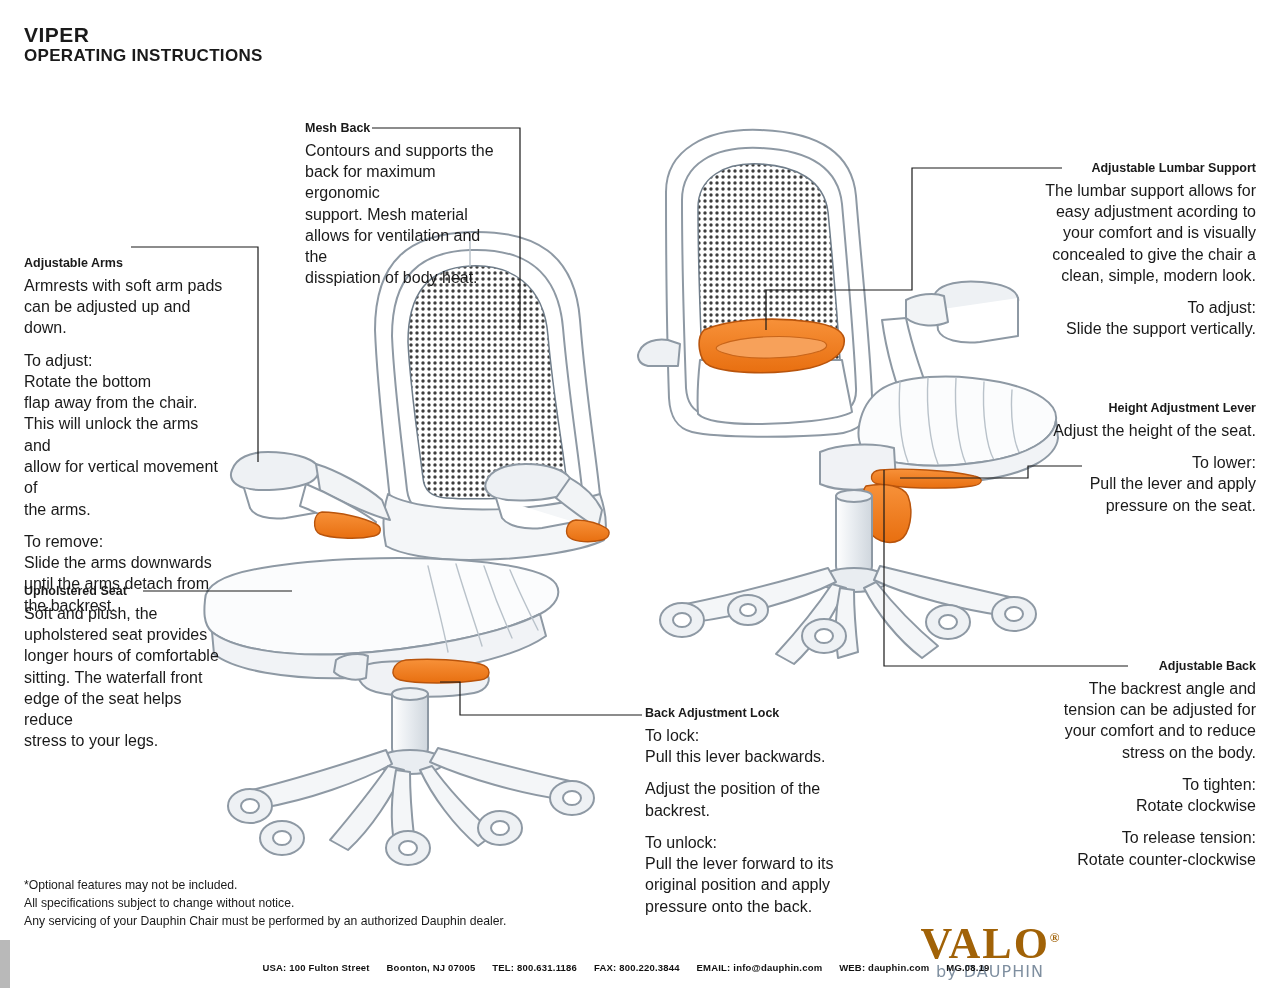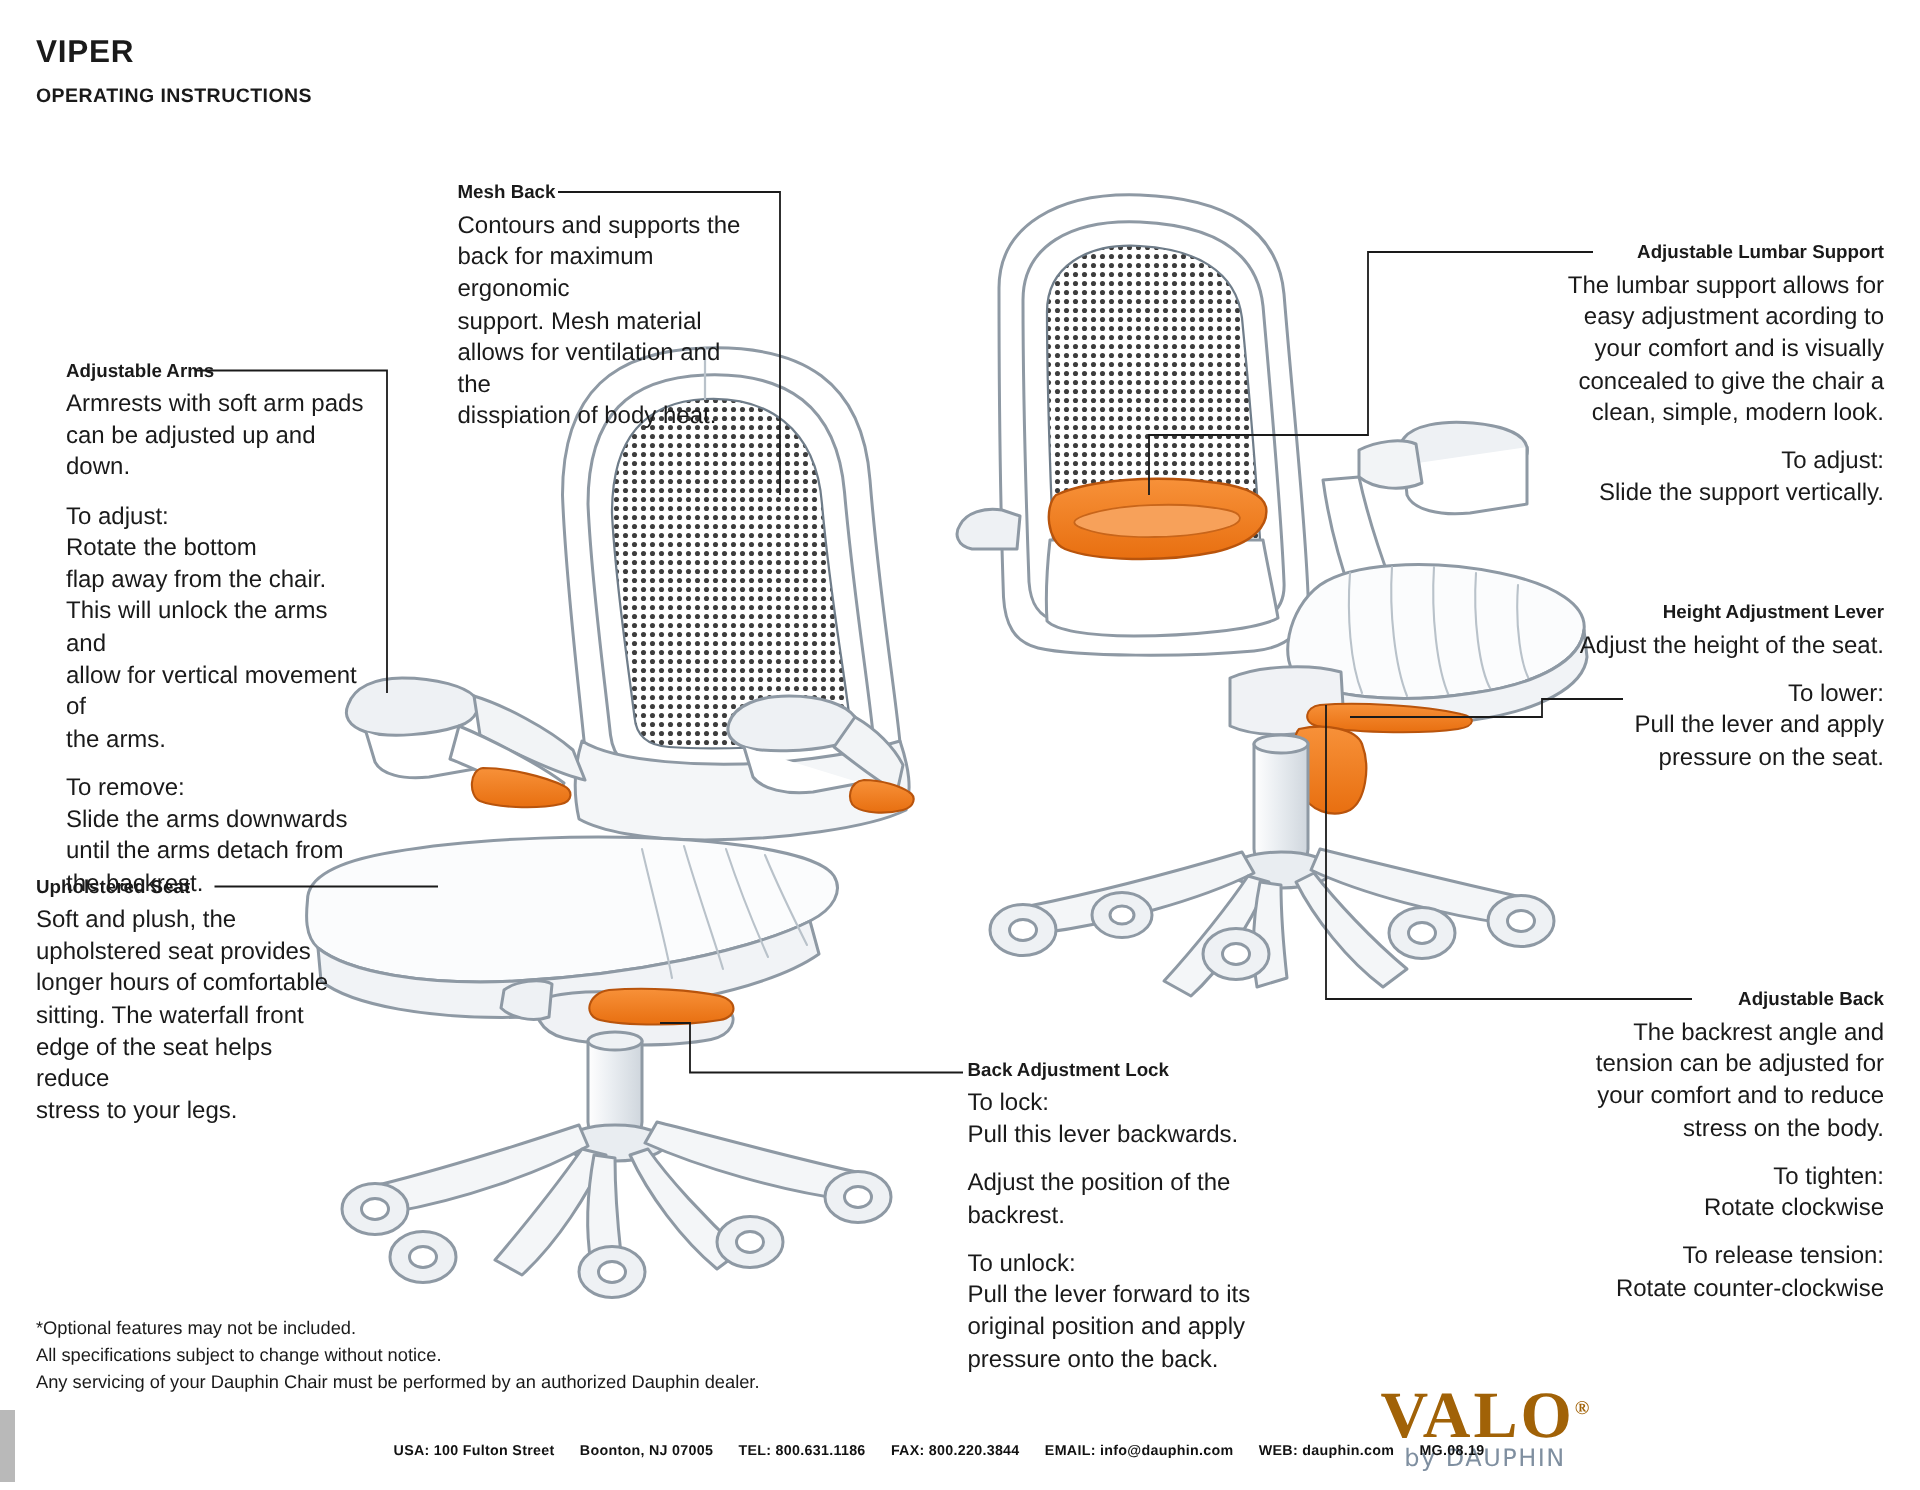--- a/index.html
+++ b/index.html
@@ -22,22 +22,22 @@
   .doc-title {
     position: absolute;
     left: 24px; top: 22px;
     font-size: 21px;
     font-weight: bold;
     letter-spacing: 0.5px;
     line-height: 1.25;
   }
   .doc-subtitle {
     position: absolute;
-    left: 24px; top: 56px;
-    font-size: 13px;
+    left: 24px; top: 46px;
+    font-size: 17px;
     font-weight: bold;
     letter-spacing: 0.3px;
   }
 
   
   .callout { position: absolute; }
   .callout .c-title {
     font-size: 12.5px;
     font-weight: bold;
     margin-bottom: 3px;
@@ -338,21 +338,21 @@
 
   <div class="callout" style="left:305px; top:120px; width:195px;">
     <div class="c-title">Mesh Back</div>
     <p class="c-para">Contours and supports the
 back for maximum ergonomic
 support. Mesh material
 allows for ventilation and the
 disspiation of body heat.</p>
   </div>
 
-  <div class="callout" style="left:24px; top:239px; width:205px;margin-left:20px;">
+  <div class="callout" style="left:24px; top:255px; width:205px;">
     <div class="c-title">Adjustable Arms</div>
     <p class="c-para">Armrests with soft arm pads
 can be adjusted up and down.</p>
     <p class="c-para">To adjust:
 Rotate the bottom
 flap away from the chair.
 This will unlock the arms and
 allow for vertical movement of
 the arms.</p>
     <p class="c-para">To remove:

